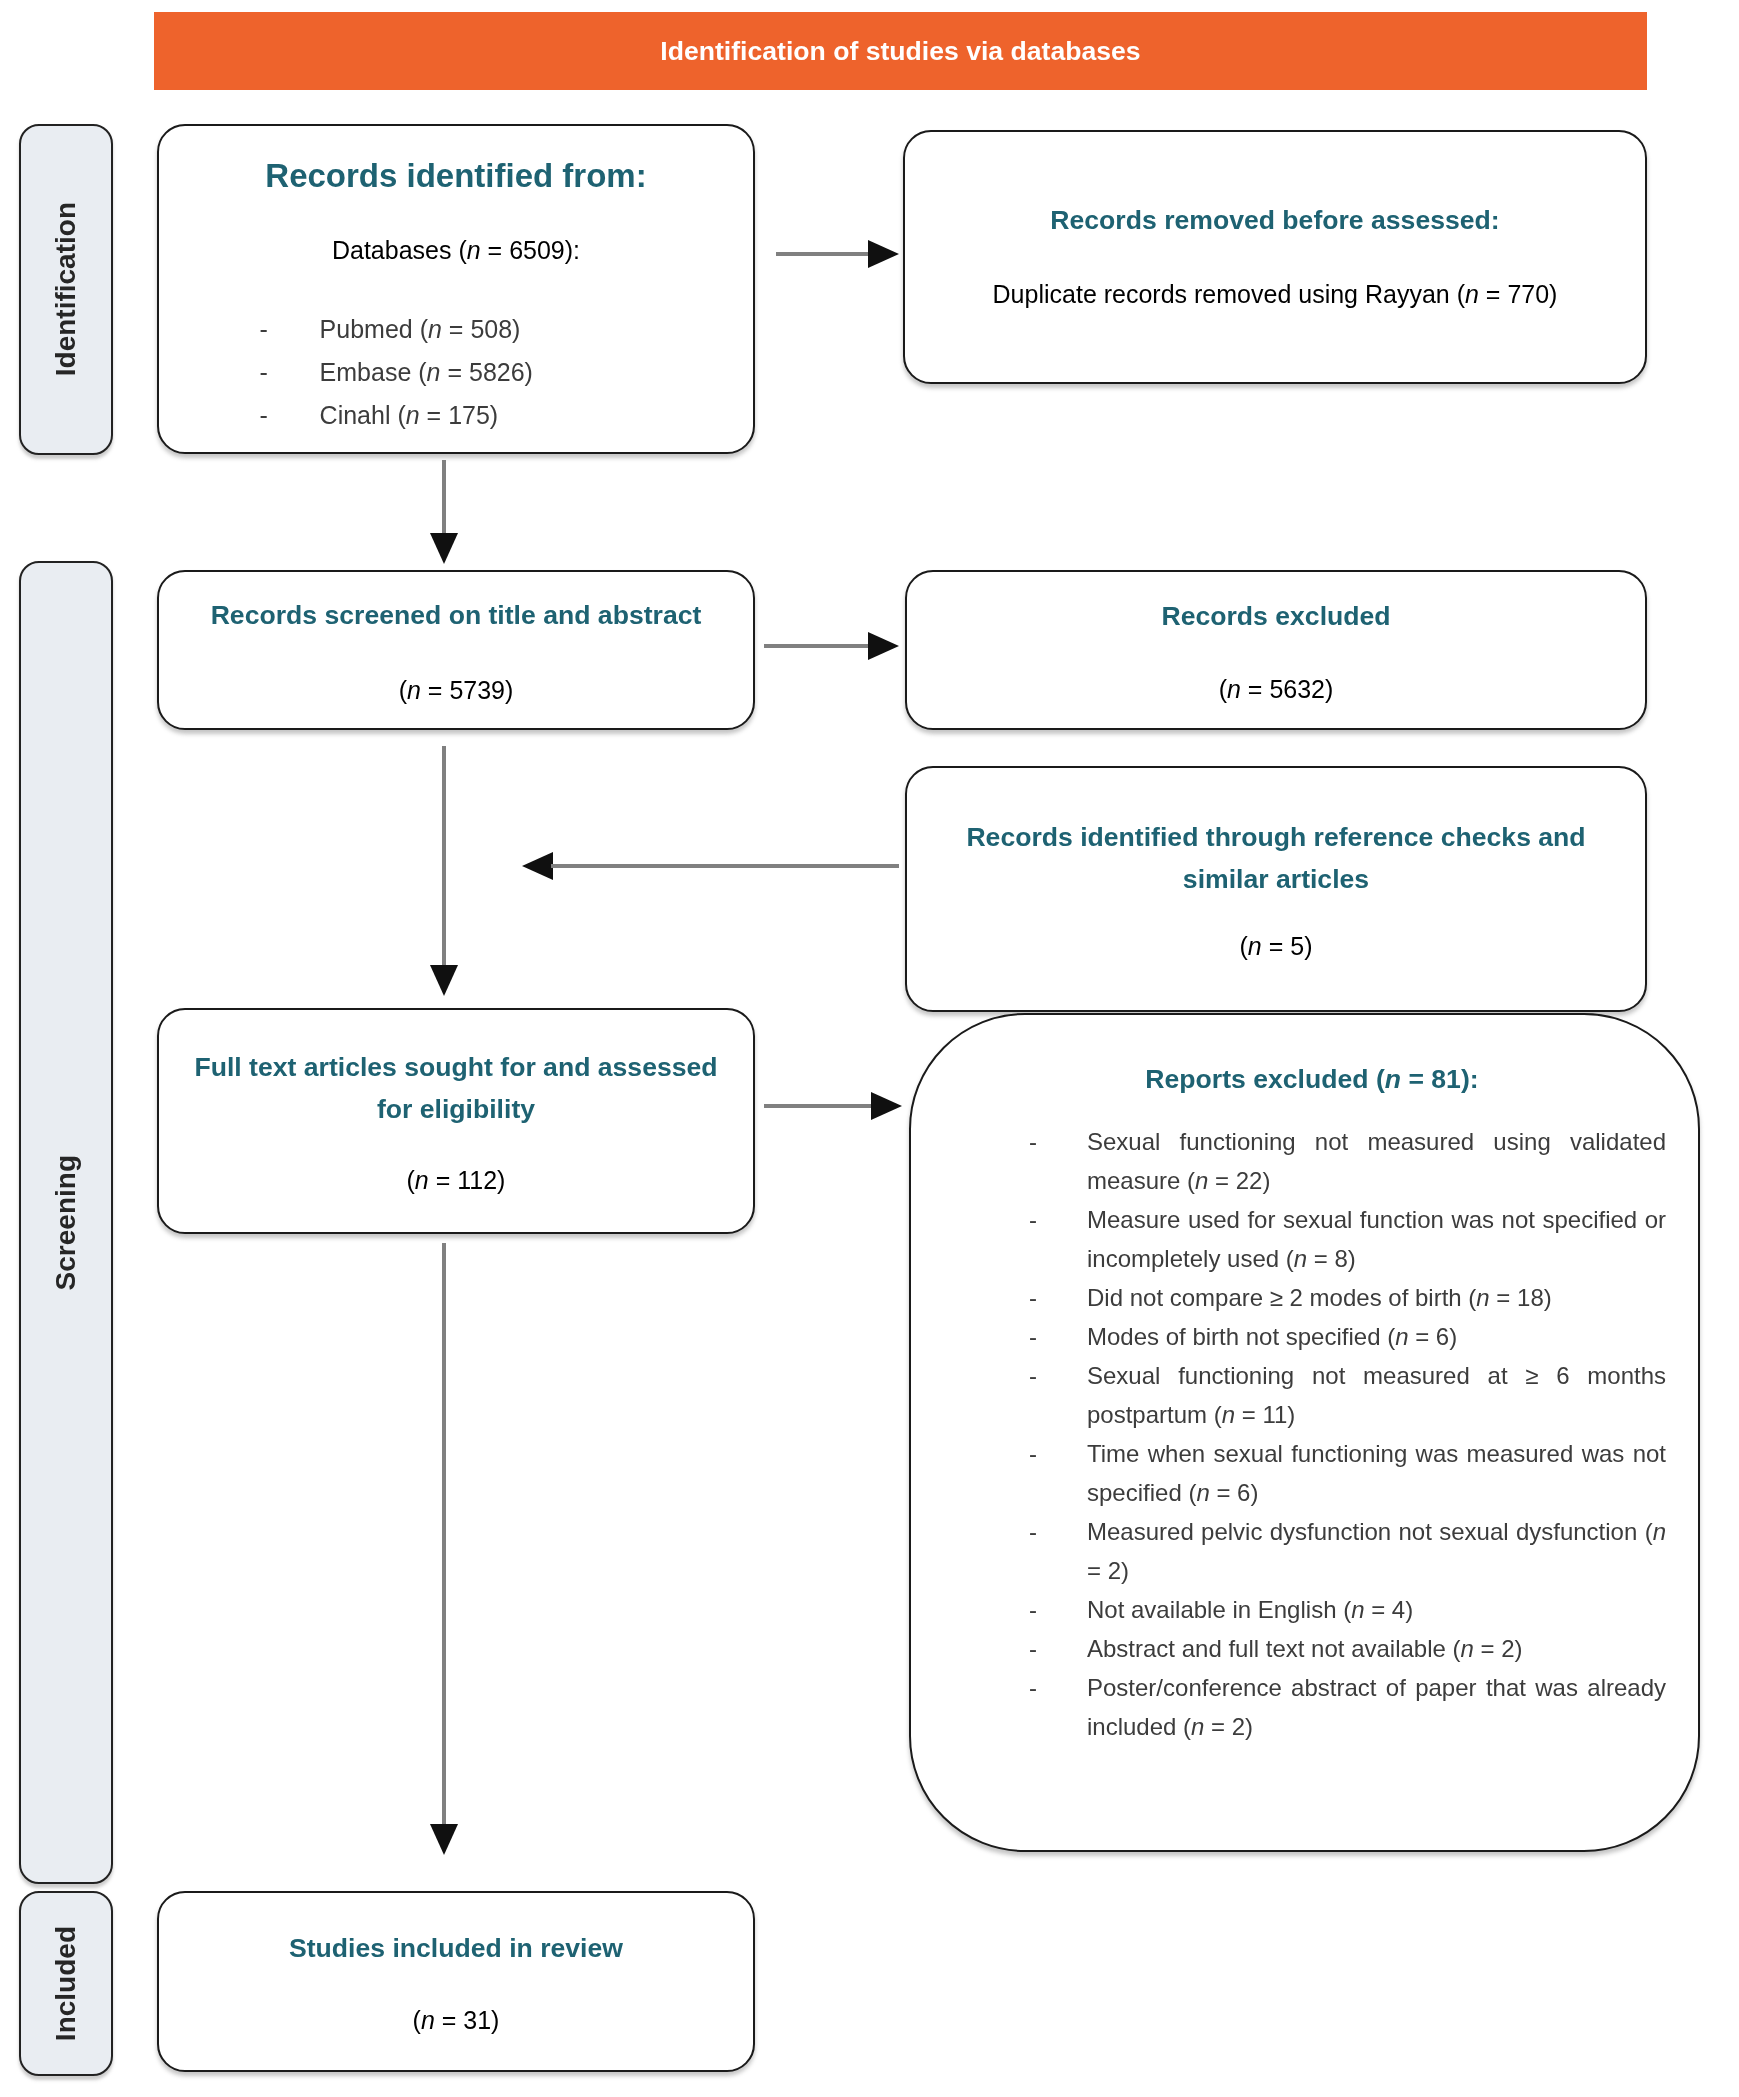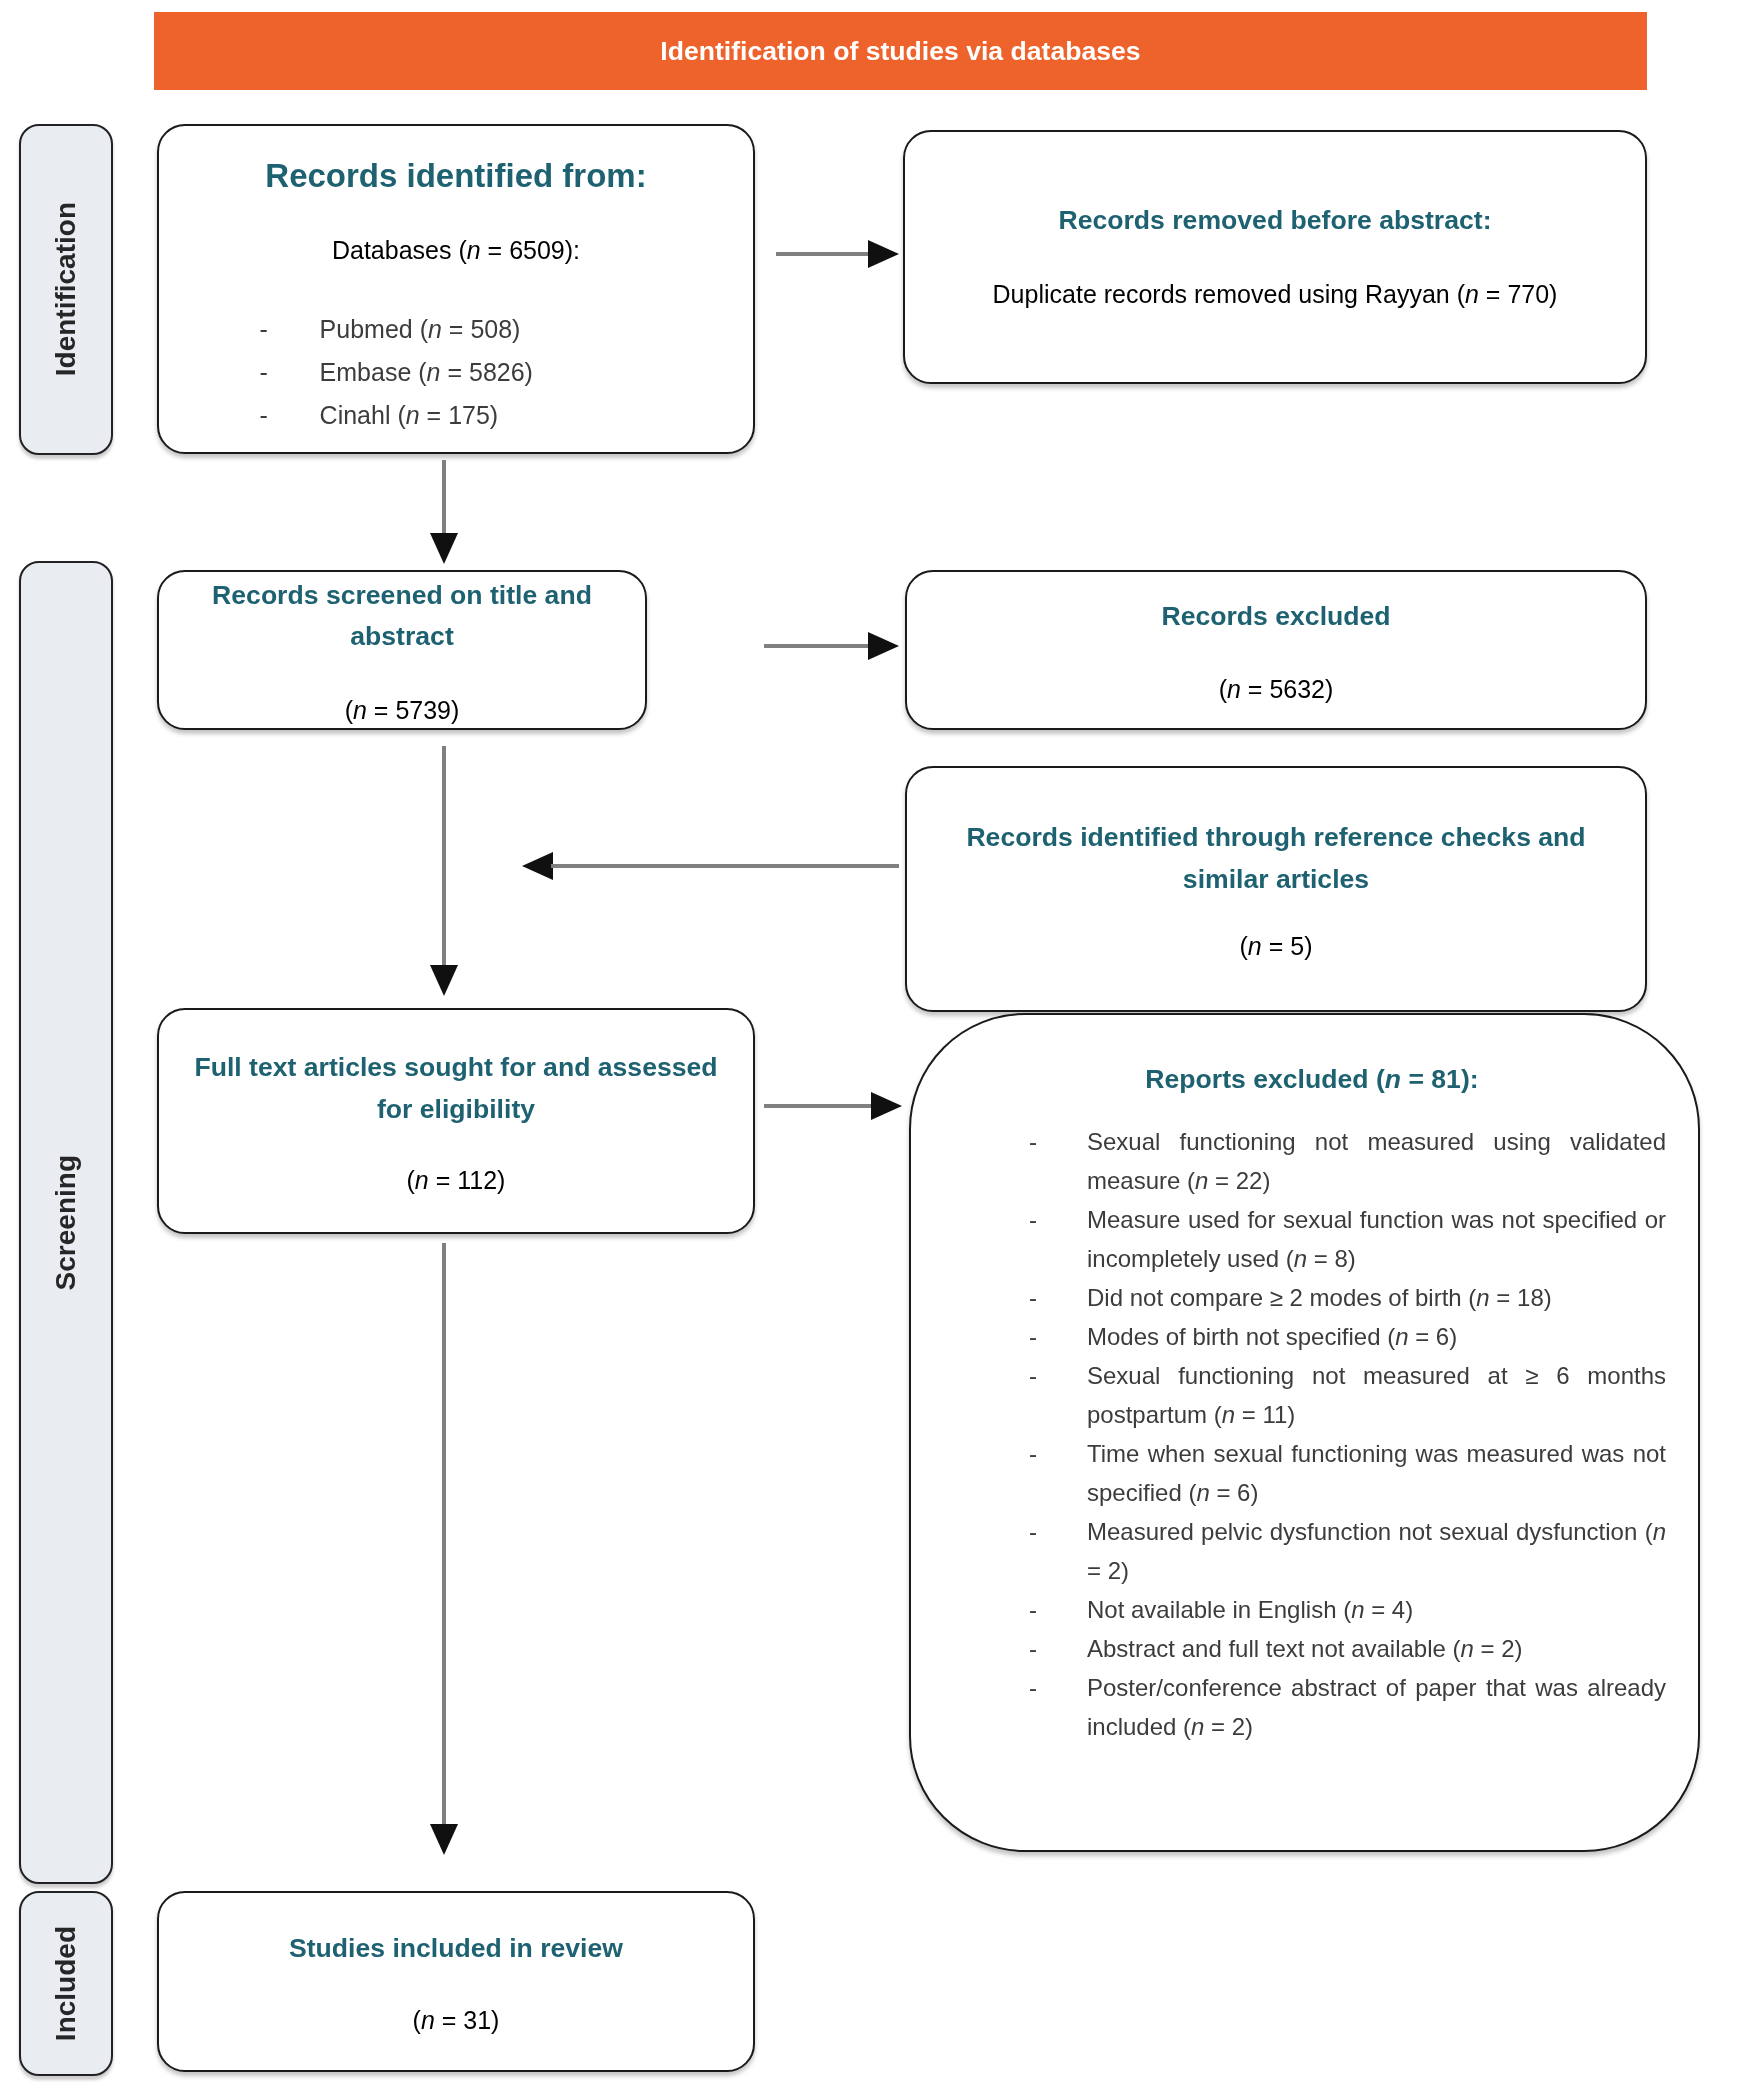--- a/index.html
+++ b/index.html
@@ -44,21 +44,21 @@
   #box-identified .h{font-size:33px;text-align:center;}
   #box-identified .sub{font-size:25px;text-align:center;margin-top:41px;}
   #box-identified .dbl{margin-top:43px;}
   .db-row{display:flex;font-size:25px;color:#3C3C3C;line-height:43px;}
   .db-row .dash{width:60px;text-align:left;padding-left:74px;box-sizing:content-box;}
   #box-removed{left:903px;top:130px;width:744px;height:254px;padding:26.6px;
     display:flex;flex-direction:column;align-items:center;justify-content:center;gap:44px;}
   #box-removed .h{font-size:26.6px;text-align:center;}
   #box-removed .b{font-size:25px;text-align:center;}
   .simple{display:flex;flex-direction:column;align-items:center;justify-content:center;}
-  #box-screened{left:157px;top:570px;width:490px;height:160px;padding:13.3px 26.6px;gap:39px;}
+  #box-screened{left:157px;top:570px;width:598px;height:160px;padding:13.3px 26.6px;gap:39px;}
   #box-excluded{left:905px;top:570px;width:742px;height:160px;padding:13.3px 26.6px;gap:37px;}
   #box-references{left:905px;top:766px;width:742px;height:246px;padding:16px 31px;gap:32px;}
   #box-fulltext{left:157px;top:1008px;width:598px;height:226px;padding:16px 32px;gap:36px;}
   #box-included-review{left:157px;top:1891px;width:598px;height:181px;padding:13.3px 26.6px;gap:36px;}
   .simple .h{font-size:26.6px;text-align:center;line-height:1.55;}
   .simple .c{font-size:25px;text-align:center;}
   
   #box-reports{
     left:909px;top:1013px;width:791px;height:839px;
     border-radius:116px;padding:49px 32px 0 0;
@@ -109,21 +109,21 @@
         <span>Embase (<i>n</i> = 5826)</span>
       </div>
       <div class="db-row">
         <span class="dash">-</span>
         <span>Cinahl (<i>n</i> = 175)</span>
       </div>
     </div>
   </div>
 
   <div class="box" id="box-removed">
-    <div class="h teal">Records removed before abstract:</div>
+    <div class="h teal">Records removed before assessed:</div>
     <div class="b gray">Duplicate records removed using Rayyan (<i>n</i> = 770)</div>
   </div>
 
   <div class="box simple" id="box-screened">
     <div class="h teal">Records screened on title and abstract</div>
     <div class="c gray">(<i>n</i> = 5739)</div>
   </div>
 
   <div class="box simple" id="box-excluded">
     <div class="h teal">Records excluded</div>

